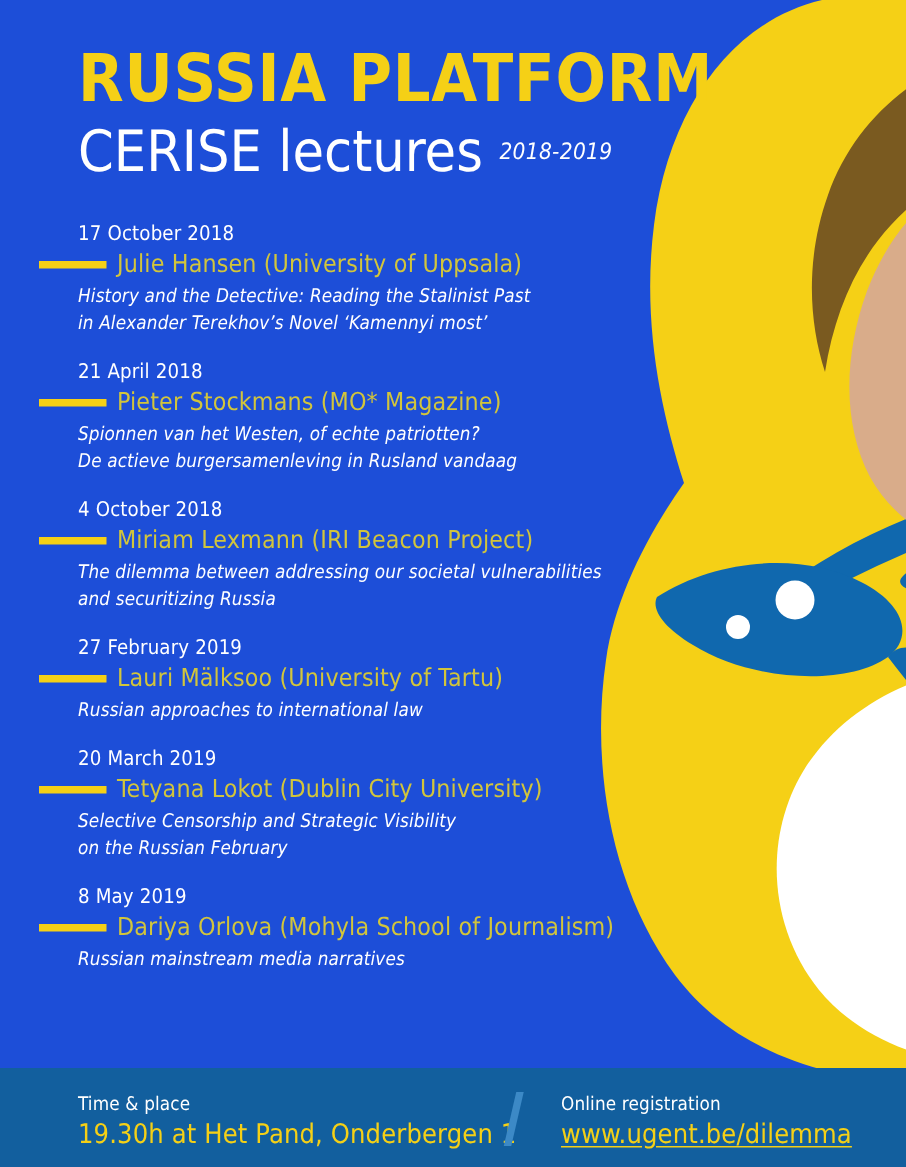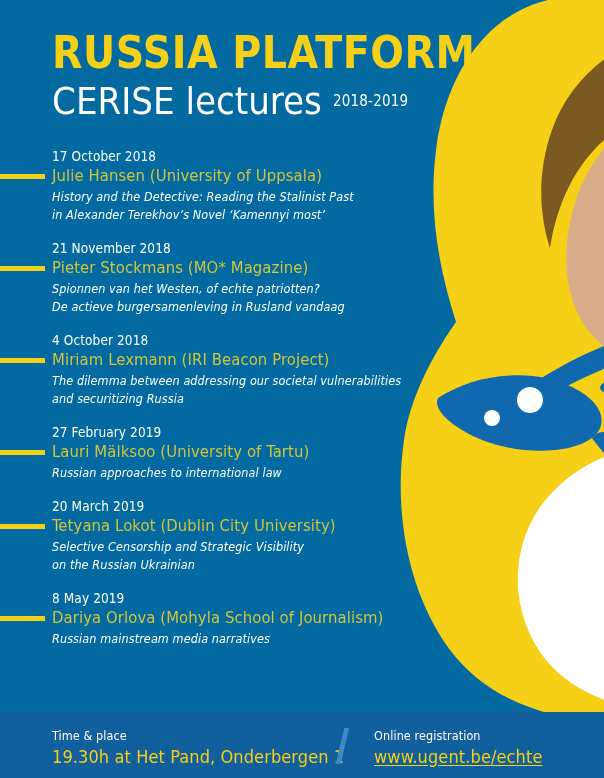--- a/index.html
+++ b/index.html
@@ -5,21 +5,21 @@
   html, body {
     margin: 0;
     padding: 0;
     background: #0d0d0d;
   }
   #poster {
     position: relative;
     width: 604px;
     height: 778px;
     overflow: hidden;
-    background: #0369a1;
+    background: #1d4ed8;
     font-family: "DejaVu Sans Condensed", "Liberation Sans Narrow", "Liberation Sans", sans-serif;
     -webkit-font-smoothing: antialiased;
   }
 
   
   #doll {
     position: absolute;
     top: 0;
     left: 396px;
     width: 300px;
@@ -54,20 +54,21 @@
     color: #FFFFFF;
     white-space: nowrap;
   }
   .title-years {
     font-size: 15px;
     font-weight: 400;
     color: #FFFFFF;
     margin-left: 11px;
     letter-spacing: 0.2px;
     white-space: nowrap;
+    font-style: italic;
   }
 
   
   #lectures {
     position: absolute;
     left: 0;
     top: 148px;
     width: 430px;
   }
   .lecture {
@@ -78,20 +79,21 @@
     margin-left: 52px;
     font-size: 13.5px;
     line-height: 17px;
     color: #FFFFFF;
     font-weight: 400;
     letter-spacing: 0.1px;
   }
   .lecture-speaker-row {
     position: relative;
     height: 22px;
+    margin-left: 26px;
   }
   .dash {
     position: absolute;
     left: 0;
     top: 9px;
     width: 45px;
     height: 5px;
     background: #F5D016;
   }
   .lecture-speaker {
@@ -249,21 +251,21 @@
       <div class="lecture-date">17 October 2018</div>
       <div class="lecture-speaker-row">
         <span class="dash"></span>
         <span class="lecture-speaker">Julie Hansen (University of Uppsala)</span>
       </div>
       <div class="lecture-desc">History and the Detective: Reading the Stalinist Past</div>
       <div class="lecture-desc">in Alexander Terekhov’s Novel ‘Kamennyi most’</div>
     </div>
 
     <div class="lecture">
-      <div class="lecture-date">21 November 2018</div>
+      <div class="lecture-date">21 April 2018</div>
       <div class="lecture-speaker-row">
         <span class="dash"></span>
         <span class="lecture-speaker">Pieter Stockmans (MO* Magazine)</span>
       </div>
       <div class="lecture-desc">Spionnen van het Westen, of echte patriotten?</div>
       <div class="lecture-desc">De actieve burgersamenleving in Rusland vandaag</div>
     </div>
 
     <div class="lecture">
       <div class="lecture-date">4 October 2018</div>
@@ -284,21 +286,21 @@
       <div class="lecture-desc">Russian approaches to international law</div>
     </div>
 
     <div class="lecture">
       <div class="lecture-date">20 March 2019</div>
       <div class="lecture-speaker-row">
         <span class="dash"></span>
         <span class="lecture-speaker">Tetyana Lokot (Dublin City University)</span>
       </div>
       <div class="lecture-desc">Selective Censorship and Strategic Visibility</div>
-      <div class="lecture-desc">on the Russian Ukrainian</div>
+      <div class="lecture-desc">on the Russian February</div>
     </div>
 
     <div class="lecture">
       <div class="lecture-date">8 May 2019</div>
       <div class="lecture-speaker-row">
         <span class="dash"></span>
         <span class="lecture-speaker">Dariya Orlova (Mohyla School of Journalism)</span>
       </div>
       <div class="lecture-desc">Russian mainstream media narratives</div>
     </div>
@@ -306,17 +308,17 @@
   </div>
 
   <div id="footer">
     <div class="foot-col" id="foot-left">
       <div class="foot-label">Time &amp; place</div>
       <div class="foot-value">19.30h at Het Pand, Onderbergen 1</div>
     </div>
     <div id="foot-slash"></div>
     <div class="foot-col" id="foot-right">
       <div class="foot-label">Online registration</div>
-      <a class="foot-value link" href="#" style="color:#F5D016;display:block;">www.ugent.be/echte</a>
+      <a class="foot-value link" href="#" style="color:#F5D016;display:block;">www.ugent.be/dilemma</a>
     </div>
   </div>
 
 </div>
 
 </body></html>

